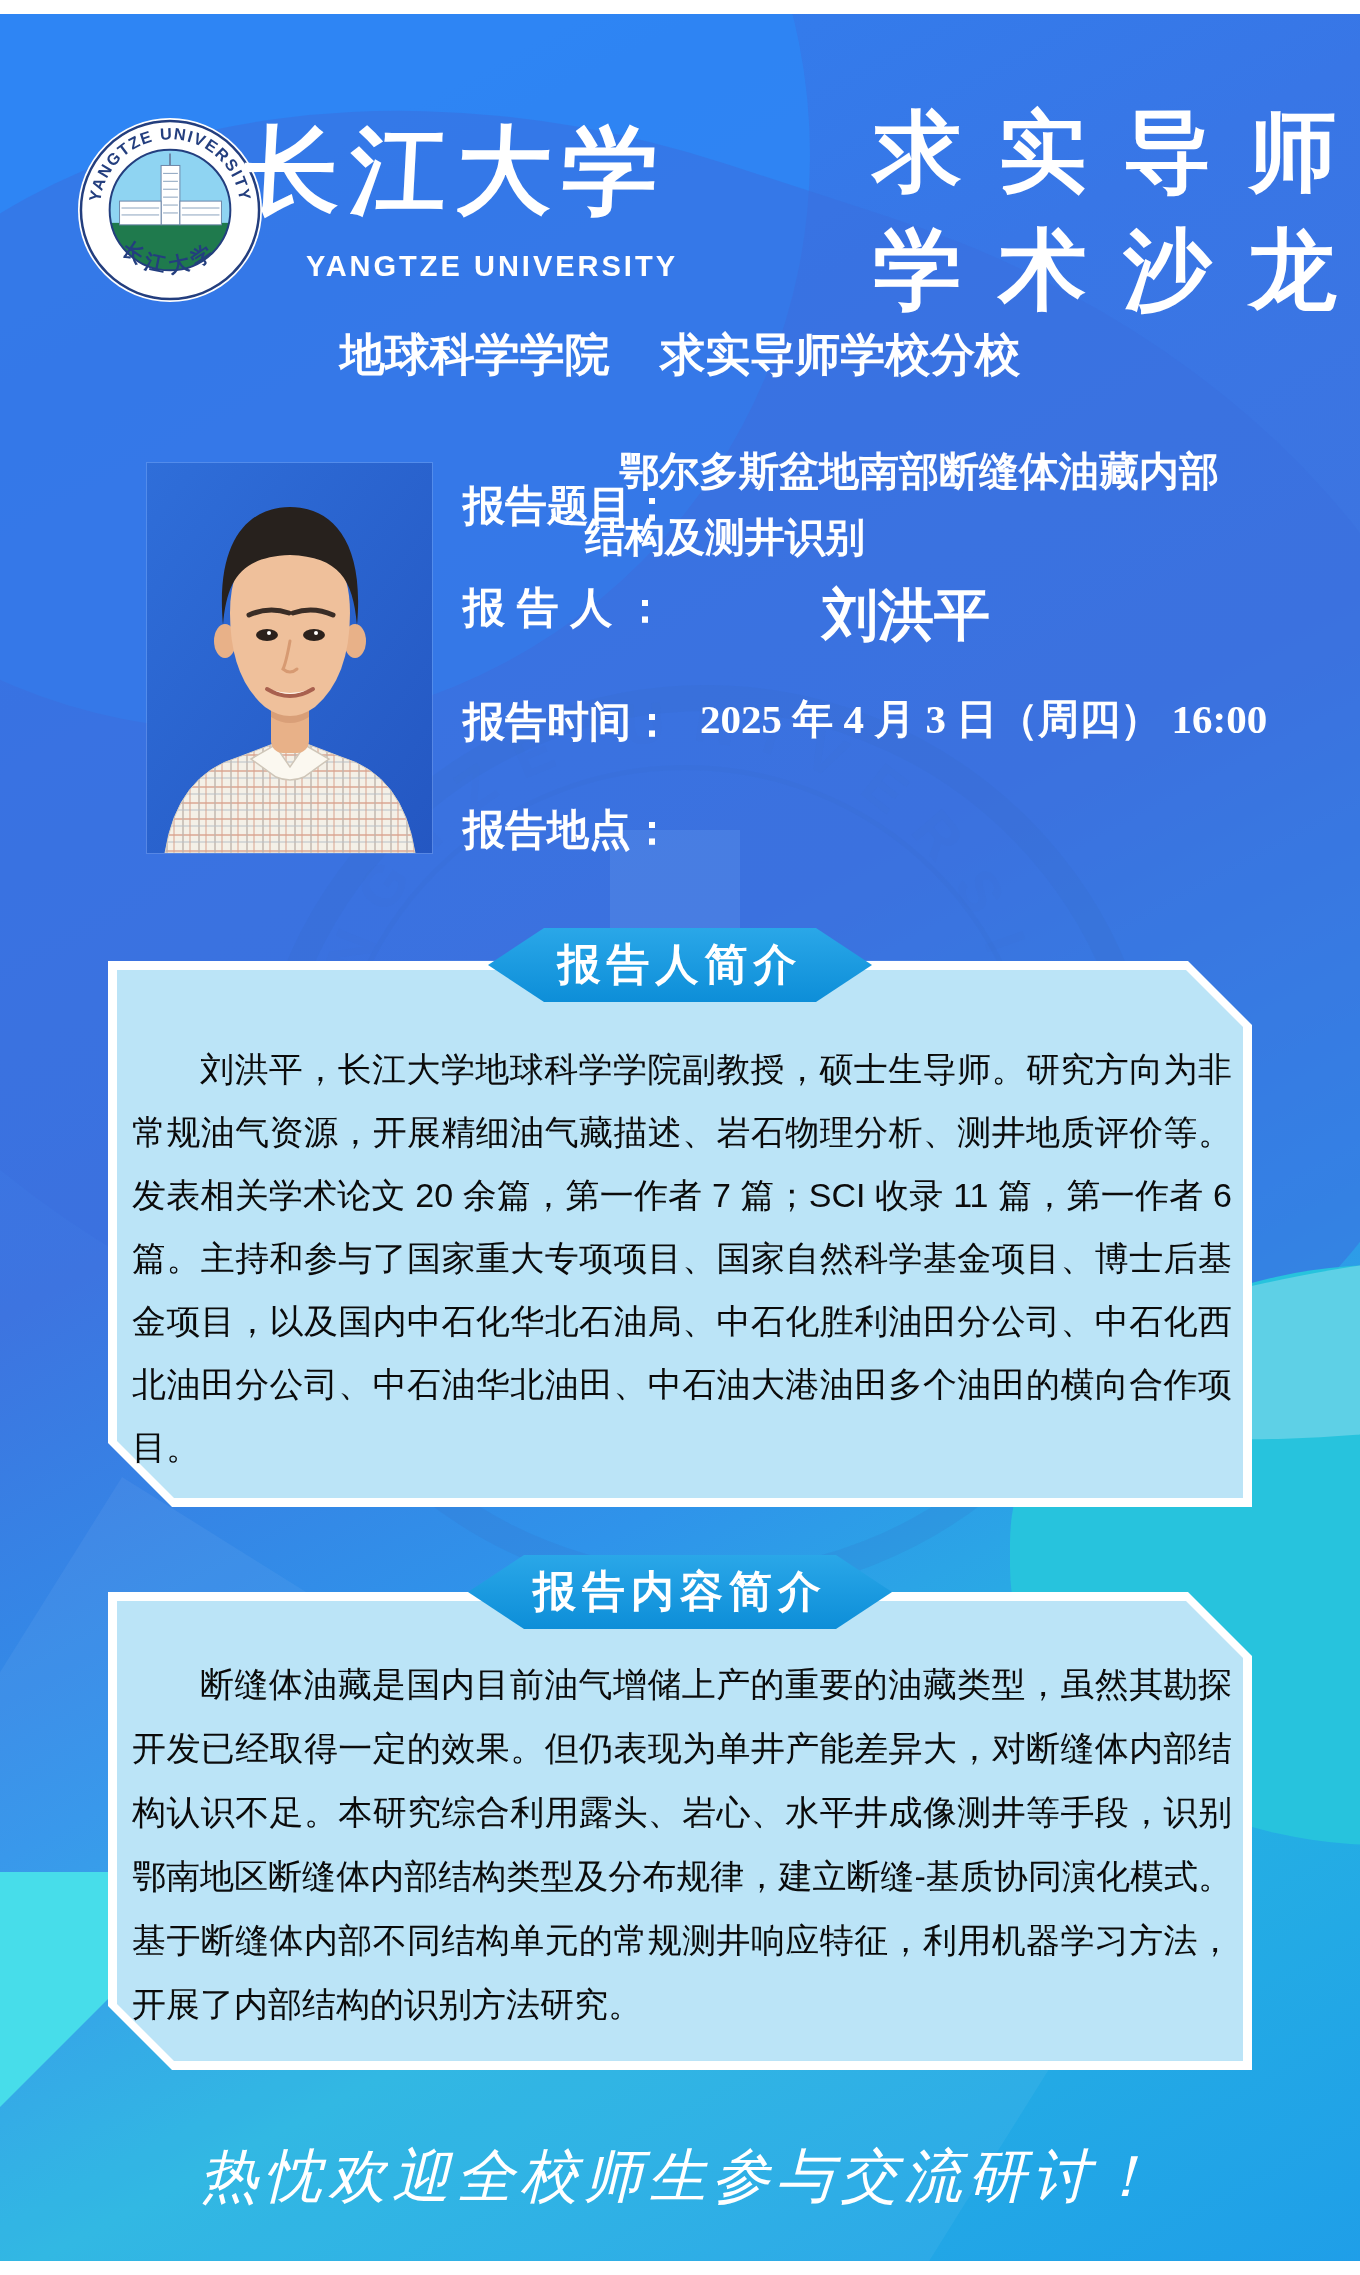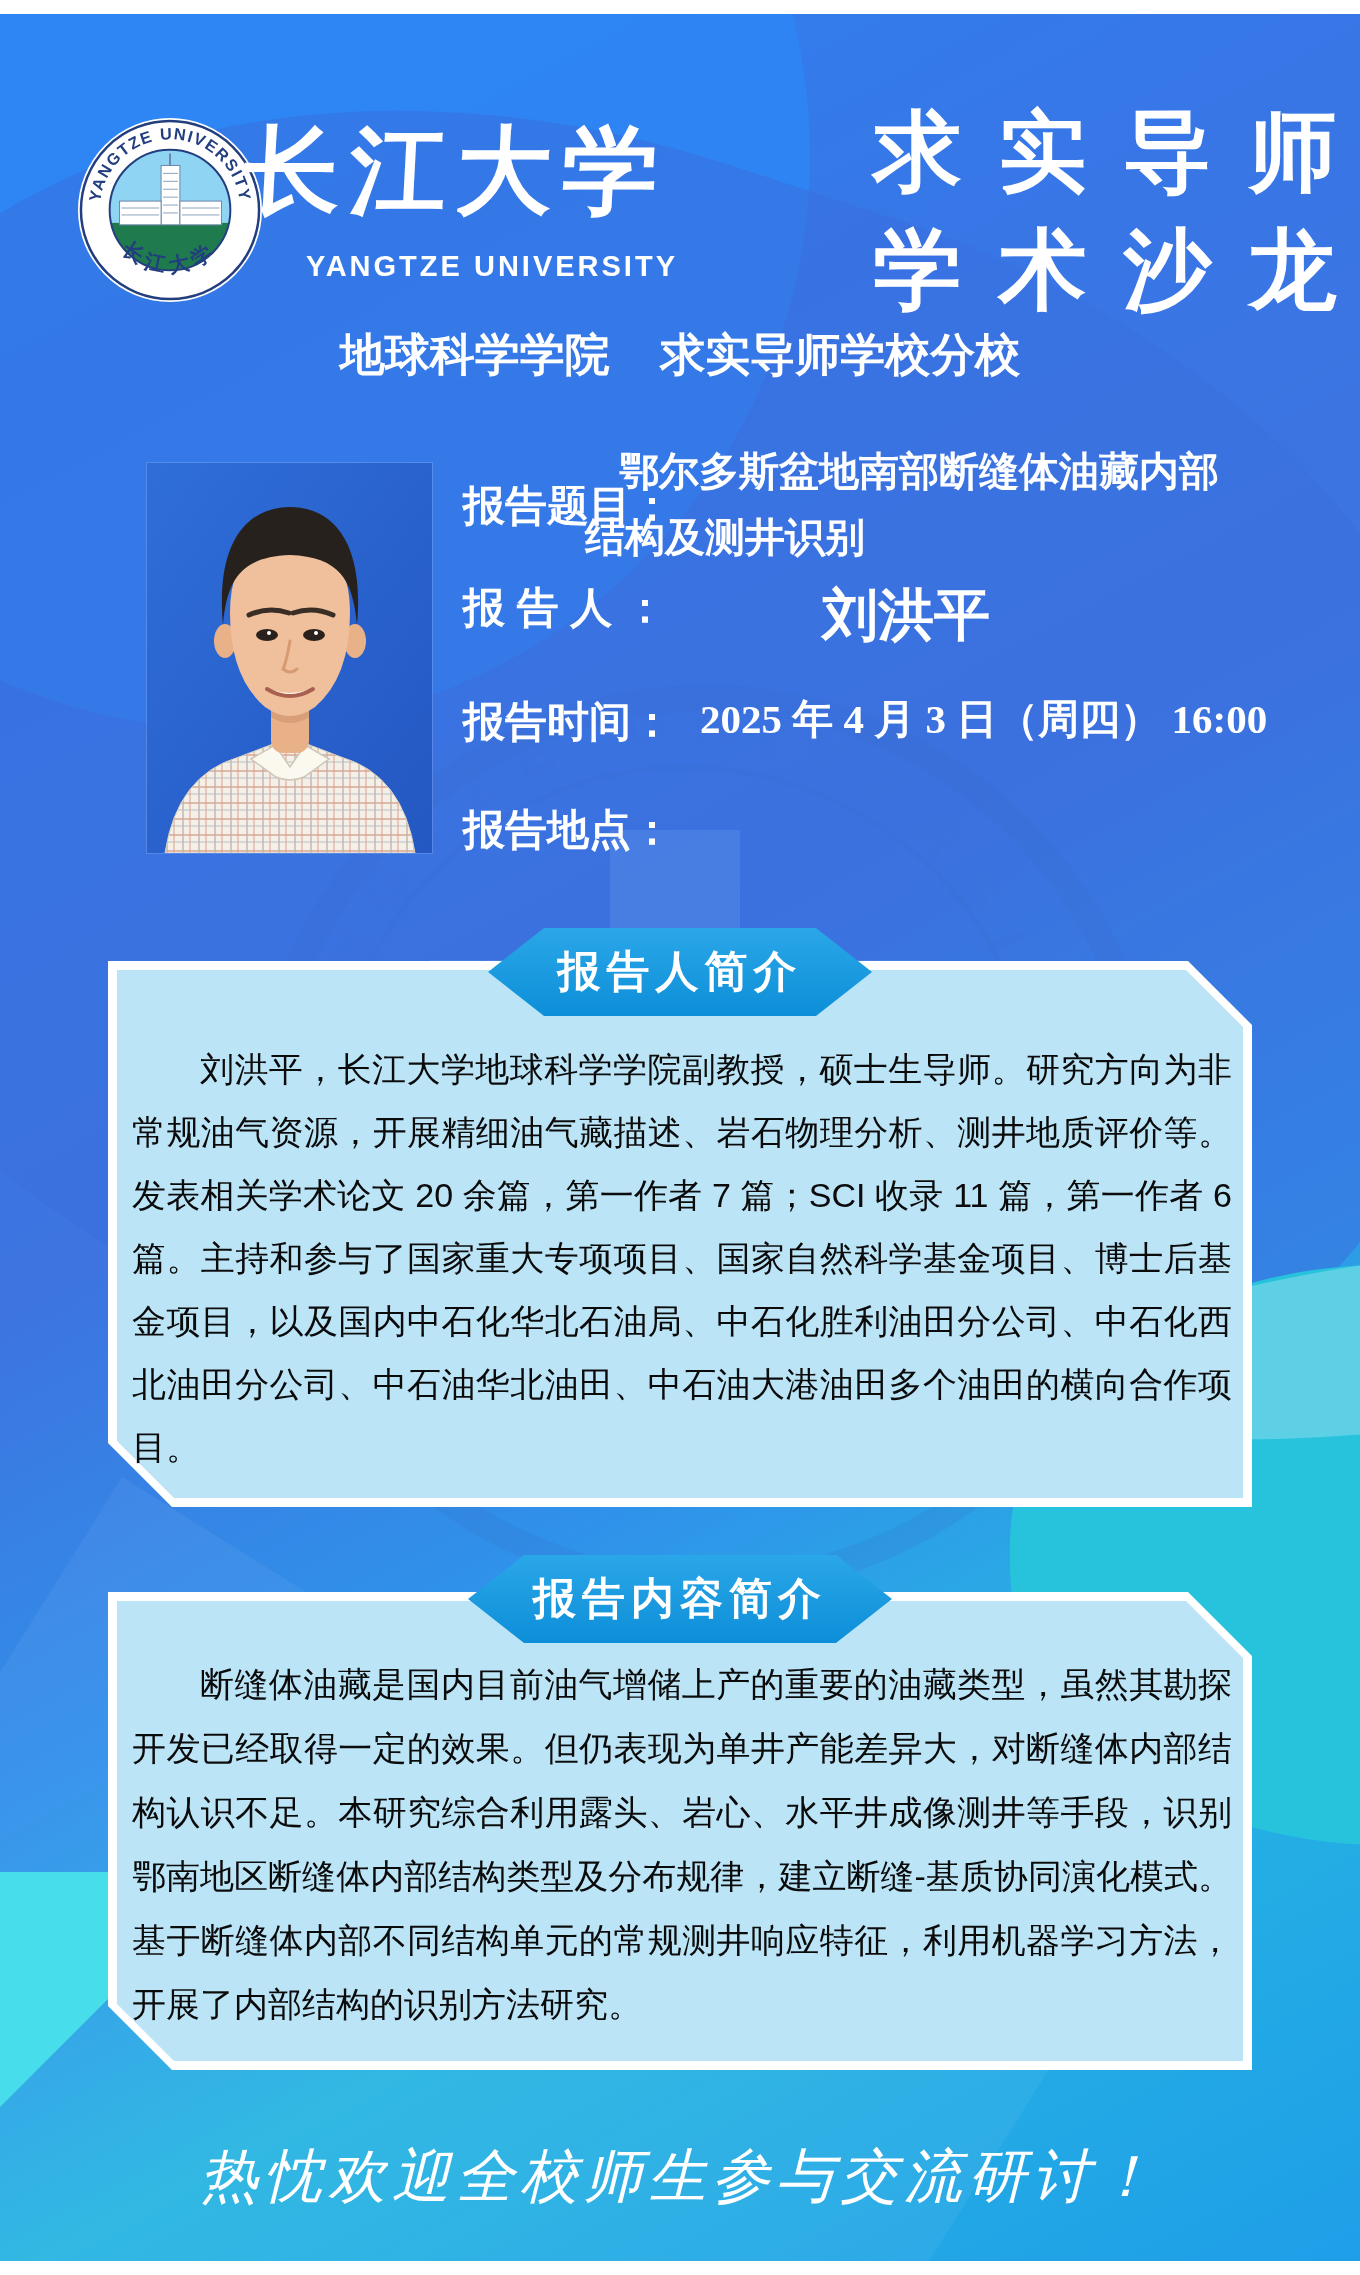--- a/index.html
+++ b/index.html
@@ -50,21 +50,21 @@
   .lbl-venue{top:802px;}
   .val-venue{left:742px;top:798px;font-size:43px;letter-spacing:1px;}
   
   .panel{position:absolute;left:108px;width:1144px;}
   .panel-outer{position:absolute;inset:0;background:#ffffff;
     clip-path:polygon(0 0,calc(100% - 64px) 0,100% 64px,100% 100%,64px 100%,0 calc(100% - 64px));}
   .panel-inner{position:absolute;inset:9px;background:rgba(172,222,245,.82);
     clip-path:polygon(0 0,calc(100% - 57px) 0,100% 57px,100% 100%,57px 100%,0 calc(100% - 57px));}
   .panel-bio{top:961px;height:546px;}
   .panel-content{top:1592px;height:478px;}
-  .banner{position:absolute;height:88px;color:#fff;display:flex;align-items:center;justify-content:center;
+  .banner{position:absolute;height:74px;color:#fff;display:flex;align-items:center;justify-content:center;
     background:linear-gradient(180deg,#2aa7e8 0%,#0d8ed8 100%);
     clip-path:polygon(56px 0,calc(100% - 56px) 0,100% 50%,calc(100% - 56px) 100%,56px 100%,0 50%);
     font-size:43px;font-weight:800;letter-spacing:6px;}
   .banner-bio{left:488px;top:928px;width:384px;}
   .banner-content{left:468px;top:1555px;width:424px;}
   .para{position:absolute;color:#0b0b0b;font-size:34px;text-align:justify;text-indent:2em;}
   .para-bio{left:132px;top:1038px;width:1100px;line-height:63px;}
   .para-content{left:132px;top:1652px;width:1100px;line-height:64px;}
   
   .footer-welcome{position:absolute;left:0;top:2138px;width:1360px;text-align:center;color:#fff;

